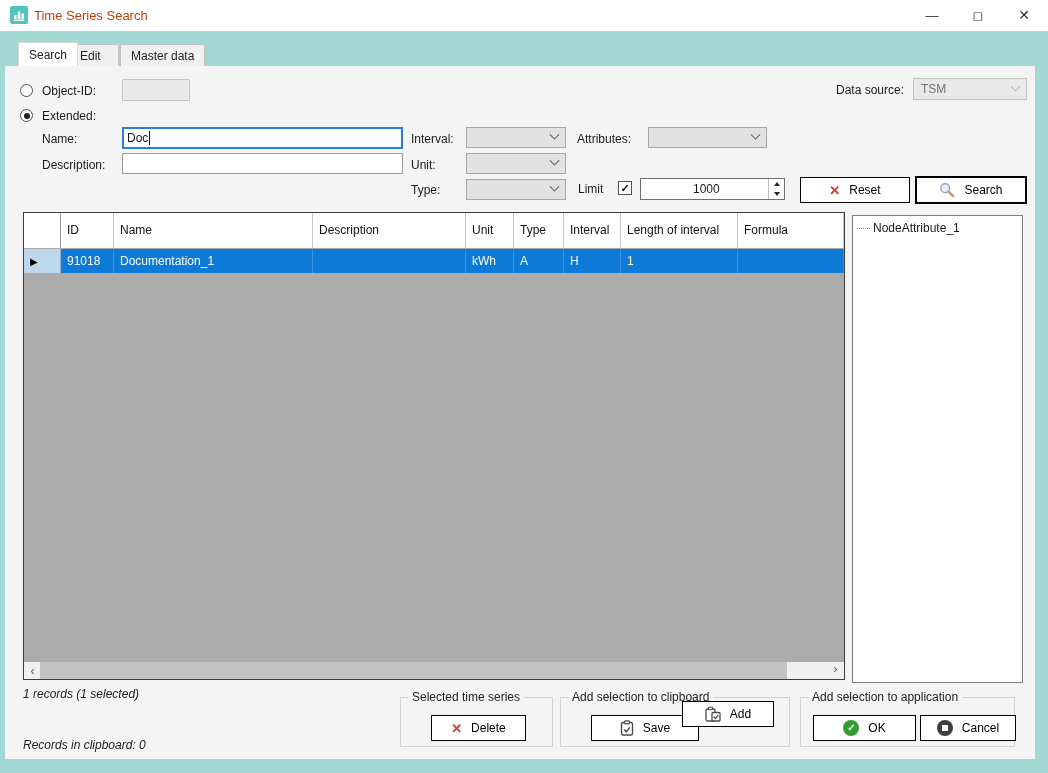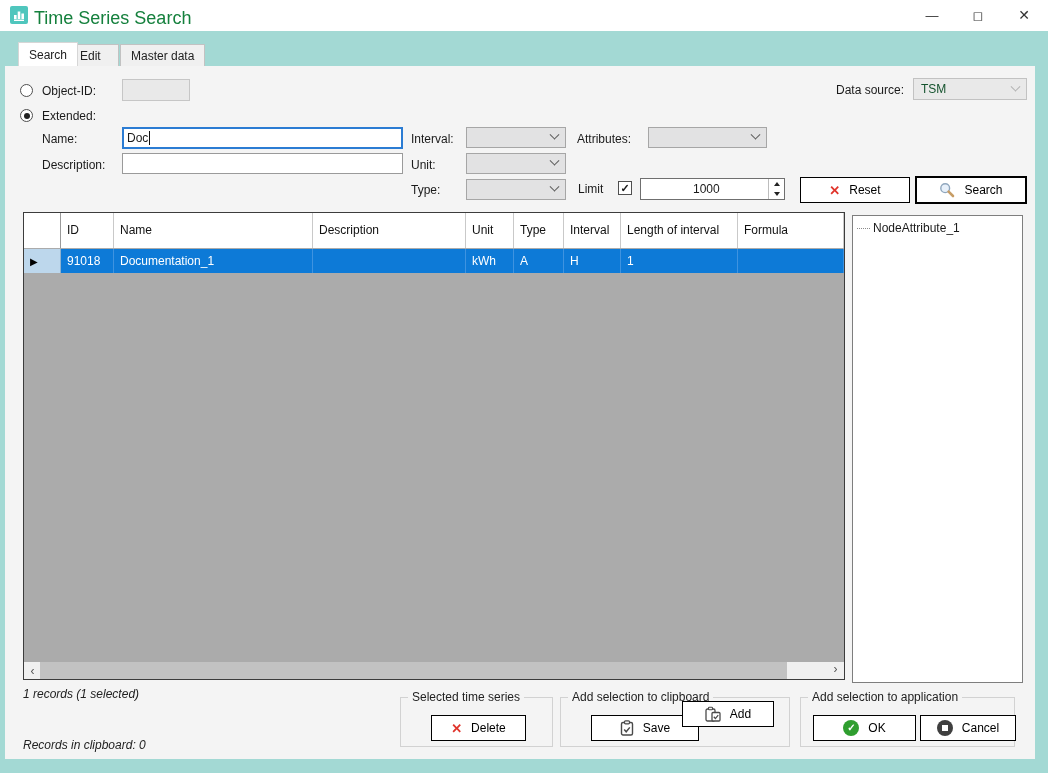--- a/index.html
+++ b/index.html
@@ -3,40 +3,40 @@
 <meta charset="utf-8">
 <style>
   * { margin:0; padding:0; box-sizing:border-box; }
   html,body { background:#888; }
   body { font-family:"Liberation Sans", sans-serif; font-size:12px; color:#1a1a1a; }
   .win { position:relative; width:1048px; height:773px; background:#f4f4f4; outline:1px solid #b9b9b9; overflow:hidden; }
 
   
   .titlebar { position:absolute; top:0; left:0; width:1048px; height:31px; background:#ffffff; }
   .app-icon { position:absolute; left:10px; top:6px; width:18px; height:18px; }
-  .title-text { position:absolute; left:34px; top:8px; font-size:18px; color:#15803d; }
+  .title-text { position:absolute; left:34px; top:8px; font-size:13px; color:#c2410c; }
   .wctl { position:absolute; top:4px; width:32px; height:22px; display:flex; align-items:center; justify-content:center; color:#333; font-size:13px; cursor:default; }
   .teal { position:absolute; background:#a3d9d4; }
   .band { top:31px; left:0; width:1048px; height:35px; }
   .edge-l { top:66px; left:0; width:5px; height:693px; }
   .edge-r { top:66px; right:0; width:13px; height:693px; }
   .edge-b { left:0; bottom:0; width:1048px; height:14px; }
 
   
   .tab { position:absolute; height:22px; top:44px; background:#f0f0f0; border:1px solid #c2c2c2; border-bottom:none; display:flex; align-items:center; padding:0 10px; color:#222; }
   .tab.active { top:42px; height:24px; background:#ffffff; border-color:#d6d6d6; z-index:2; }
 
   
   .lbl { position:absolute; white-space:nowrap; }
   .txt { position:absolute; background:#fff; border:1px solid #9a9a9a; padding:2px 4px; display:flex; align-items:center; font-size:12px; }
   .txt.focus { border:2px solid #2b7cd3; padding:1px 3px; }
   .txt.disabled { background:#e9e9e9; border-color:#c6c6c6; }
   .caret { display:inline-block; width:1px; height:14px; background:#111; margin-left:1px; }
   .combo { position:absolute; background:#e2e2e3; border:1px solid #a6a6a6; display:flex; align-items:center; justify-content:flex-end; padding:0 7px; }
-  .combo.disabled { background:#e9e9e9; border-color:#c2c2c2; color:#14532d; justify-content:space-between; }
+  .combo.disabled { background:#e9e9e9; border-color:#c2c2c2; color:#737373; justify-content:space-between; }
   .chev { width:7px; height:7px; border-right:1.4px solid #5a5a5a; border-bottom:1.4px solid #5a5a5a; transform:rotate(45deg) translate(-2px,-2px); }
   .combo.disabled .chev { border-color:#b2b2b2; }
   .checkbox { position:absolute; width:14px; height:14px; background:#fff; border:1px solid #4f4f4f; display:flex; align-items:center; justify-content:center; font-size:11px; font-weight:bold; color:#1a1a1a; line-height:1; }
   .spinner { position:absolute; background:#fff; border:1px solid #6f6f6f; display:flex; }
   .spinner .val { flex:1; padding:2px 5px; display:flex; align-items:center;margin-left:47px; }
   .spin-btns { width:16px; border-left:1px solid #bdbdbd; display:flex; flex-direction:column; }
   .spin-btns div { flex:1; display:flex; align-items:center; justify-content:center; }
   .tri-up { width:0; height:0; border-left:3.5px solid transparent; border-right:3.5px solid transparent; border-bottom:4px solid #222; }
   .tri-dn { width:0; height:0; border-left:3.5px solid transparent; border-right:3.5px solid transparent; border-top:4px solid #222; }
   .radio { position:absolute; width:13px; height:13px; border:1px solid #4f4f4f; border-radius:50%; background:#fff; display:flex; align-items:center; justify-content:center; }

